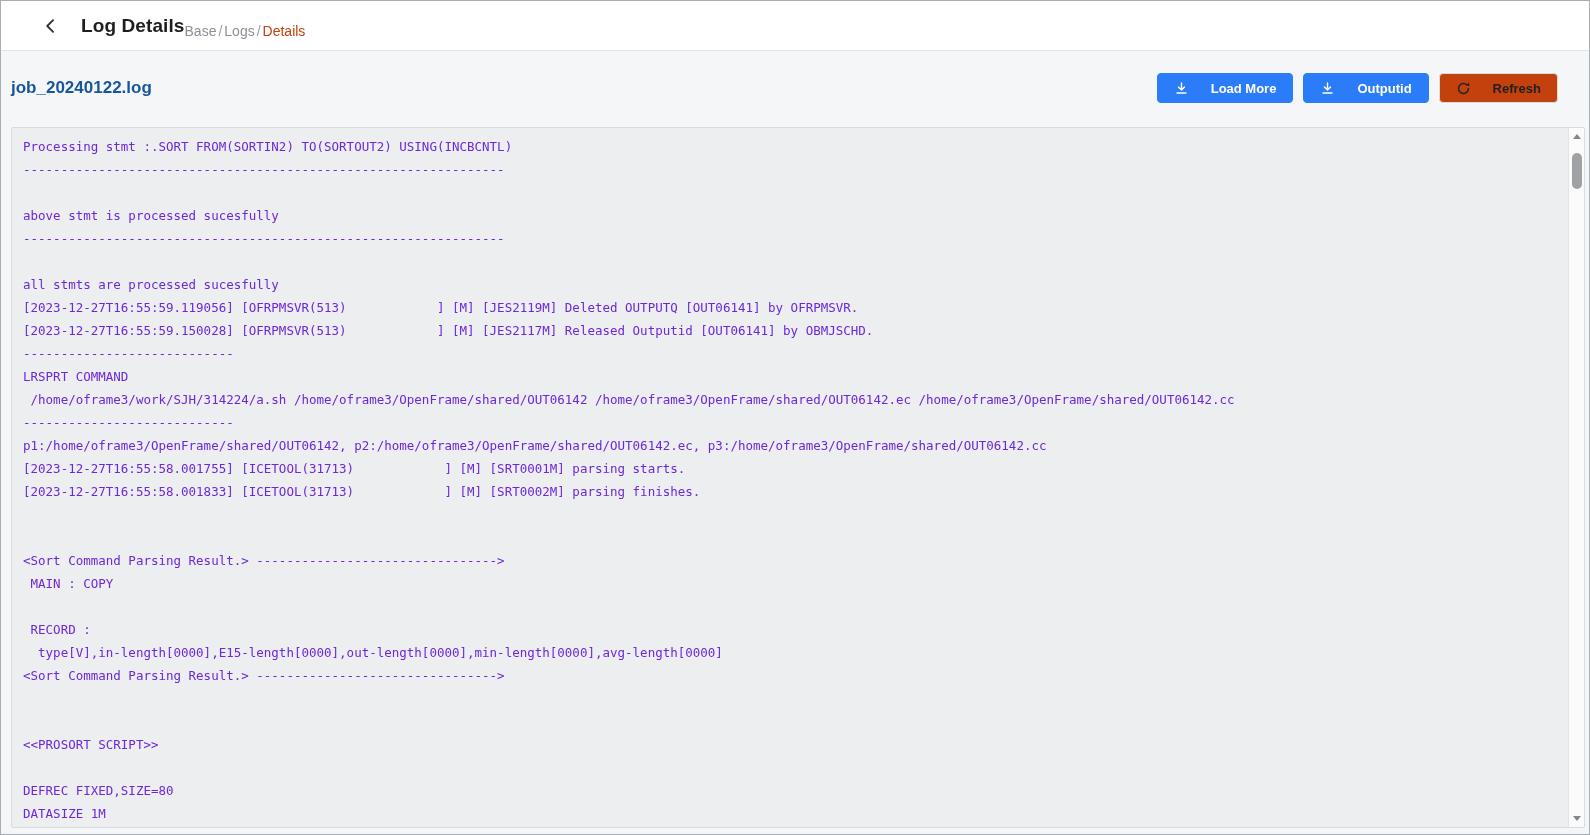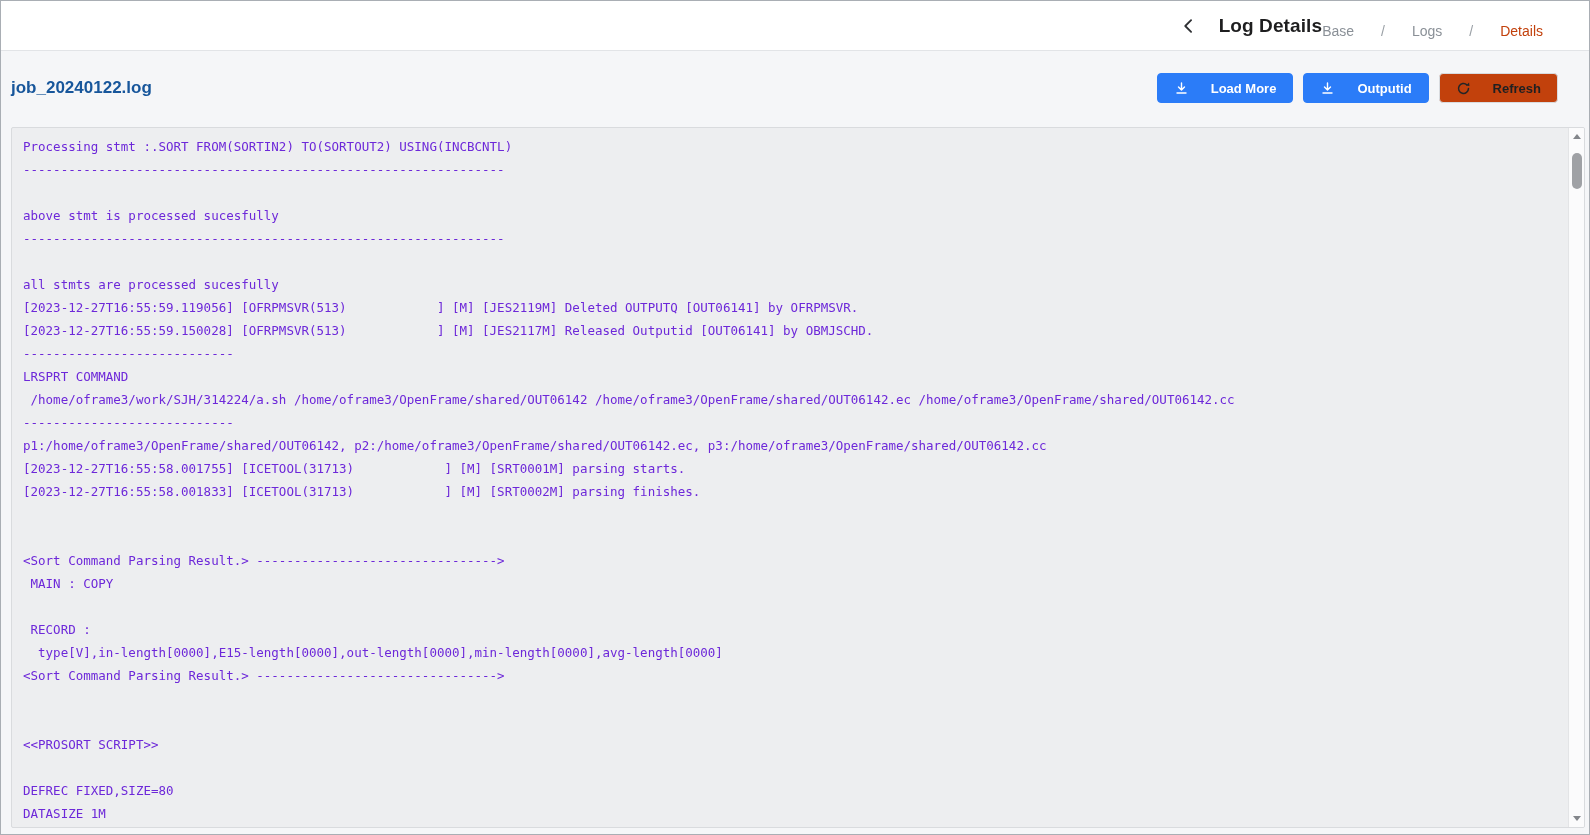--- a/index.html
+++ b/index.html
@@ -13,34 +13,34 @@
     color: #222;
   }
 
   
   .page-header {
     height: 50px;
     background: #FFFFFF;
     border-bottom: 1px solid #E2E4E7;
     display: flex;
     align-items: center;
-    justify-content: flex-end;
-    padding: 0 46px 0 54px;
+    justify-content: flex-start;
+    padding: 0 46px 0 38px;
   }
   .header-left { display: flex; align-items: center; gap: 18px; }
   .back-btn {
     background: none; border: none; padding: 0; margin: 0;
     width: 24px; height: 24px; cursor: pointer;
     display: flex; align-items: center; justify-content: center;
   }
   .page-title {
     margin: 0; font-size: 19px; font-weight: 700; color: #1E1E1F;
     letter-spacing: 0.1px;
   }
-  .breadcrumb { font-size: 14px; display: flex; align-items: center; gap: 27px; margin-top: 10px; }
+  .breadcrumb { font-size: 14px; display: flex; align-items: center; gap: 2px; margin-top: 10px; }
   .breadcrumb .crumb { color: #8A9097; cursor: pointer; }
   .breadcrumb .sep { color: #9AA0A6; }
   .breadcrumb .current { color: #c2410c; font-weight: 400; }
 
   
   .main { padding: 22px 4px 6px 10px; }
 
   .toolbar {
     display: flex; align-items: center; justify-content: space-between;
     height: 30px;

